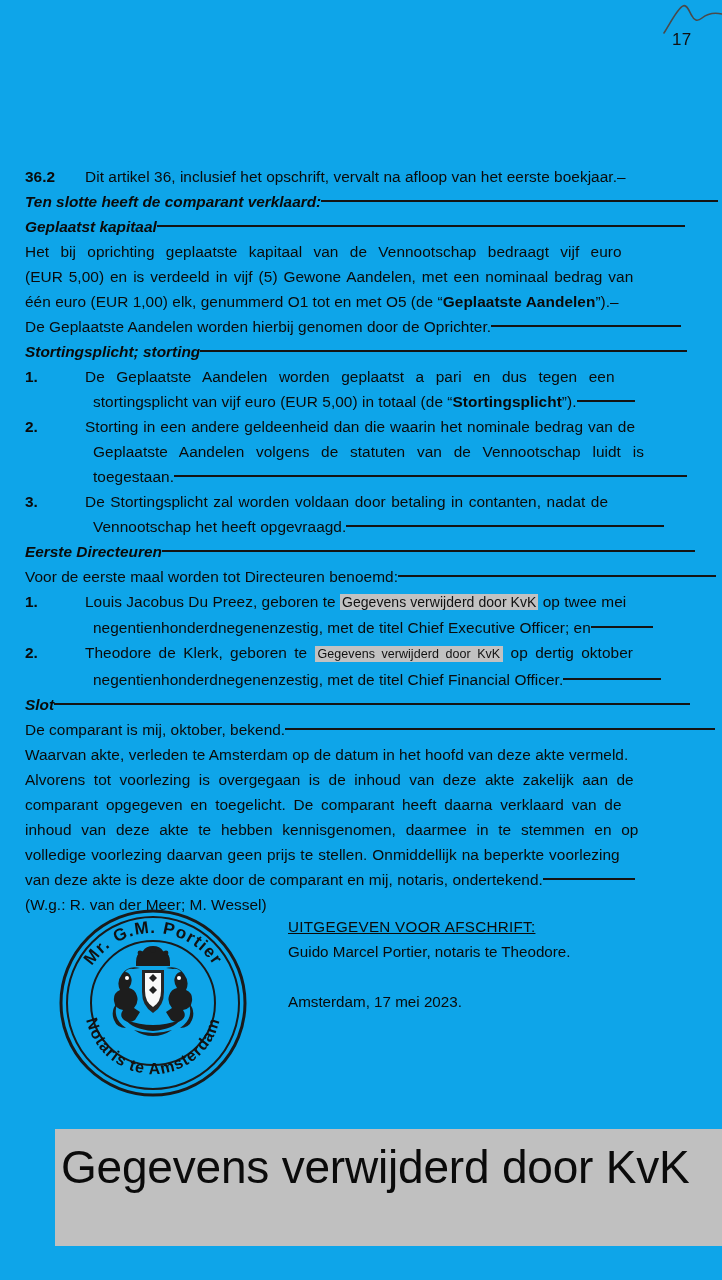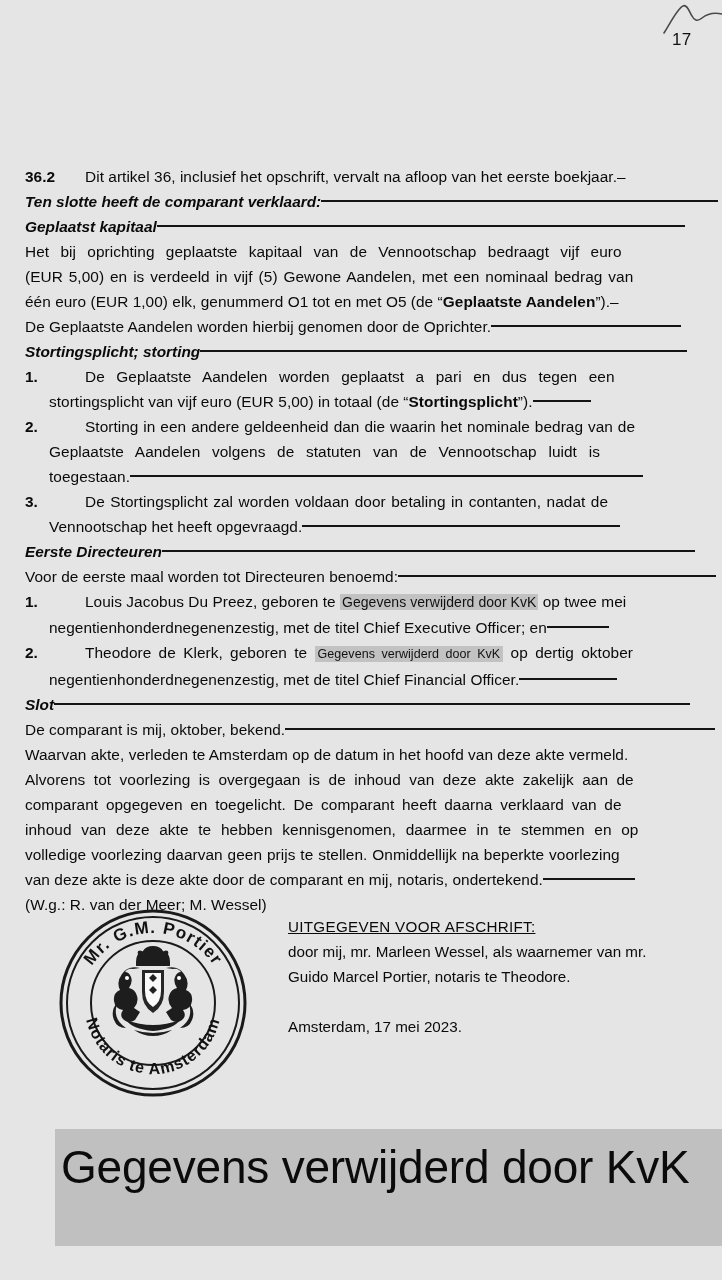--- a/index.html
+++ b/index.html
@@ -9,21 +9,21 @@
     background: #ffffff;
   }
   body {
     font-family: "Liberation Sans", sans-serif;
     color: #0a0a0a;
   }
   .page {
     position: relative;
     width: 722px;
     height: 1280px;
-    background: #e5e5e5;
+    background: #0ea5e9;
     overflow: hidden;
   }
 
   
   .header {
     position: absolute;
     top: 0;
     left: 0;
     width: 722px;
     height: 70px;
@@ -88,21 +88,21 @@
     font-weight: bold;
     vertical-align: top;
   }
   .itemtext {
     display: inline-block;
     width: 610px;
     vertical-align: top;
   }
 
   .indent-block {
-    margin-left: 24px;
+    margin-left: 68px;
     width: 610px;
   }
 
   
   .redact {
     background: #c2c2c2;
     color: #111;
     padding: 0 2px;
     white-space: nowrap;
   }
@@ -293,21 +293,20 @@
         <path d="M70 114 q27 10 54 0 q-6 9 -27 11 q-21 -2 -27 -11 z"></path>
         <path d="M78 124 q19 6 38 0 q-9 6 -19 6 q-10 0 -19 -6 z"></path>
         <path d="M62 96 q-8 8 -4 18 q3 8 12 8 q-9 -6 -10 -14 q-1 -7 2 -12 z"></path>
         <path d="M132 96 q8 8 4 18 q-3 8 -12 8 q9 -6 10 -14 q1 -7 -2 -12 z"></path>
       </g>
     </svg>
   </div>
 
   <div class="issue">
     <div class="issue-title">UITGEGEVEN VOOR AFSCHRIFT:</div>
-    <div>door mij, mr. Marleen Wessel, als waarnemer van mr.</div>
     <div>Guido Marcel Portier, notaris te Theodore.</div>
     <div class="issue-gap"></div>
     <div>Amsterdam, 17 mei 2023.</div>
   </div>
 
   <div class="banner">
     <div class="banner-text">Gegevens verwijderd door KvK</div>
   </div>
 
 </div>

